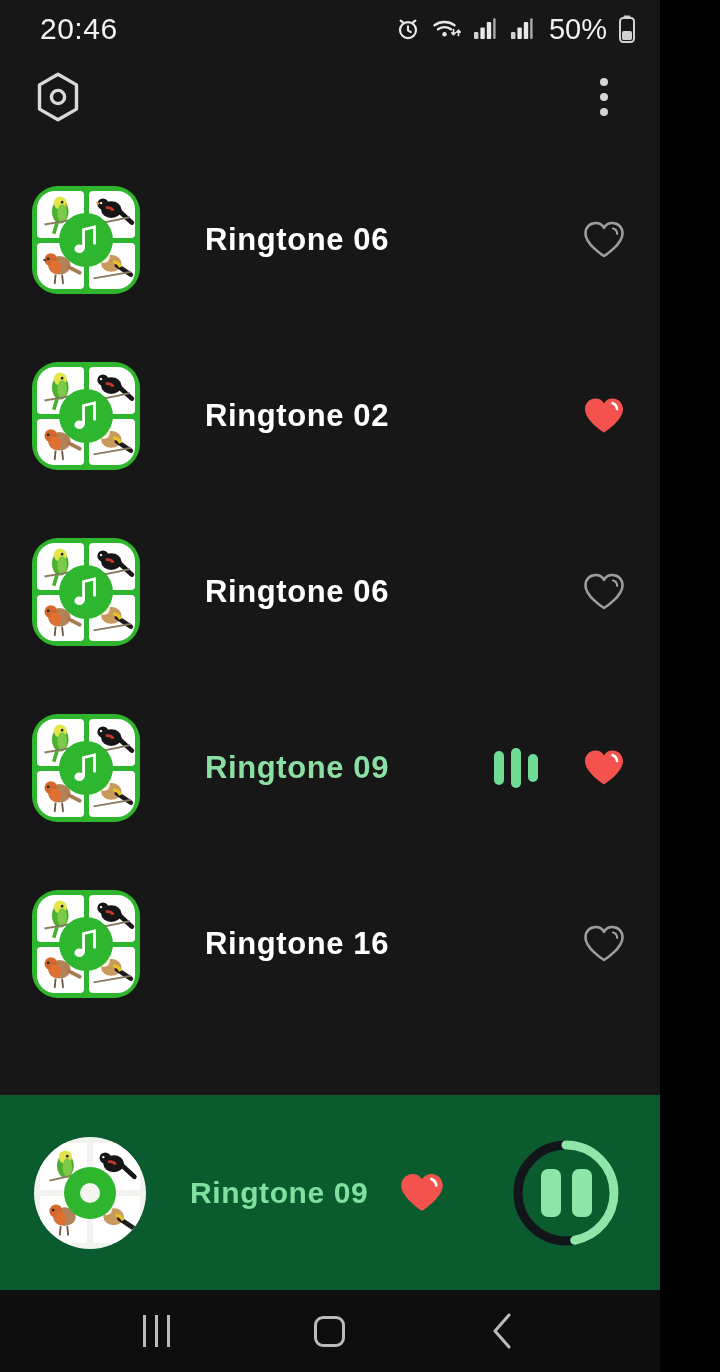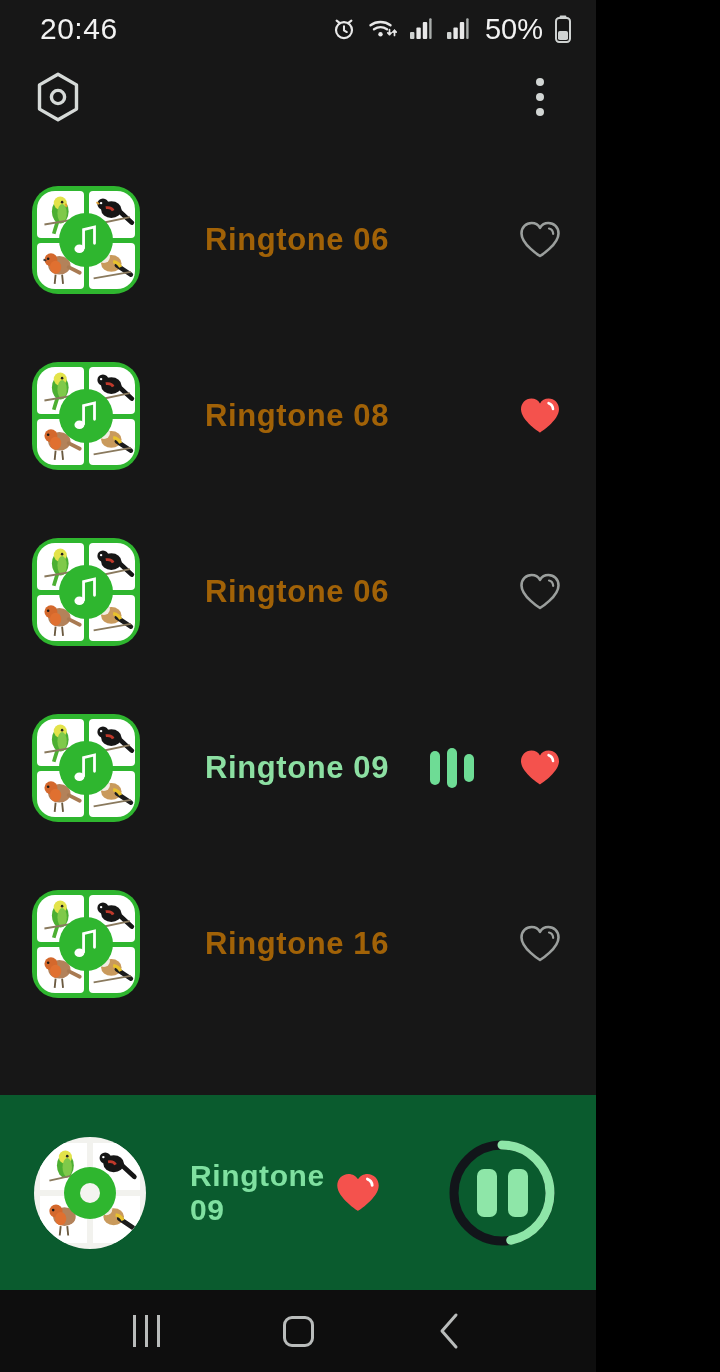--- a/index.html
+++ b/index.html
@@ -4,21 +4,21 @@
 <style>
   * { box-sizing: border-box; margin: 0; padding: 0; }
   html, body {
     width: 720px; height: 1372px;
     background: #000;
     font-family: "Liberation Sans", sans-serif;
     overflow: hidden;
   }
   #phone {
     position: relative;
-    width: 596px; height: 1372px;
+    width: 660px; height: 1372px;
     background: #171717;
     display: flex;
     flex-direction: column;
   }
 
   
   .status-bar {
     height: 58px;
     flex: 0 0 58px;
     background: #171717;
@@ -113,21 +113,21 @@
     border-radius: 50%;
     background: #2fb62f;
     display: flex; align-items: center; justify-content: center;
   }
   .track-title {
     flex: 1 1 auto;
     margin-left: 65px;
     font-size: 31px;
     font-weight: 700;
     letter-spacing: 0.6px;
-    color: #a16207;
+    color: #ffffff;
   }
   .track-title.playing { color: #8cdfa2; }
   .row-right {
     display: flex;
     align-items: center;
     gap: 38px;
   }
   .eq-bars {
     display: flex; align-items: center; gap: 7px;
     width: 48px; height: 40px;
@@ -406,21 +406,21 @@
               </svg>
           </div>
         </div>
         <div class="note-badge">
           <svg width="30" height="34" viewBox="0 0 24 28">
               <path d="M10 20.5V5.4l9-2.1v13.4" fill="none" stroke="#fff" stroke-width="2.3" stroke-linecap="round"></path>
               <ellipse cx="6.6" cy="21.3" rx="4.1" ry="3.5" fill="#fff"></ellipse>
             </svg>
         </div>
       </div>
-      <div class="track-title">Ringtone 08</div>
+      <div class="track-title">Ringtone 02</div>
       <div class="row-right">
         <div class="fav-btn">
           <svg width="44" height="40" viewBox="0 0 44 40">
             <path d="M22 36.5C22 36.5 3 24.5 3 13.2 3 7.1 7.6 2.5 13.4 2.5c3.7 0 7 1.9 8.6 4.9 1.6-3 4.9-4.9 8.6-4.9C36.4 2.5 41 7.1 41 13.2 41 24.5 22 36.5 22 36.5z" fill="#f4524d"></path>
             <path d="M30.6 7.2c2.6 0.9 4.2 3 4.4 5.8" fill="none" stroke="#ffffff" stroke-width="2.6" stroke-linecap="round"></path>
           </svg>
         </div>
       </div>
     </div>
 

